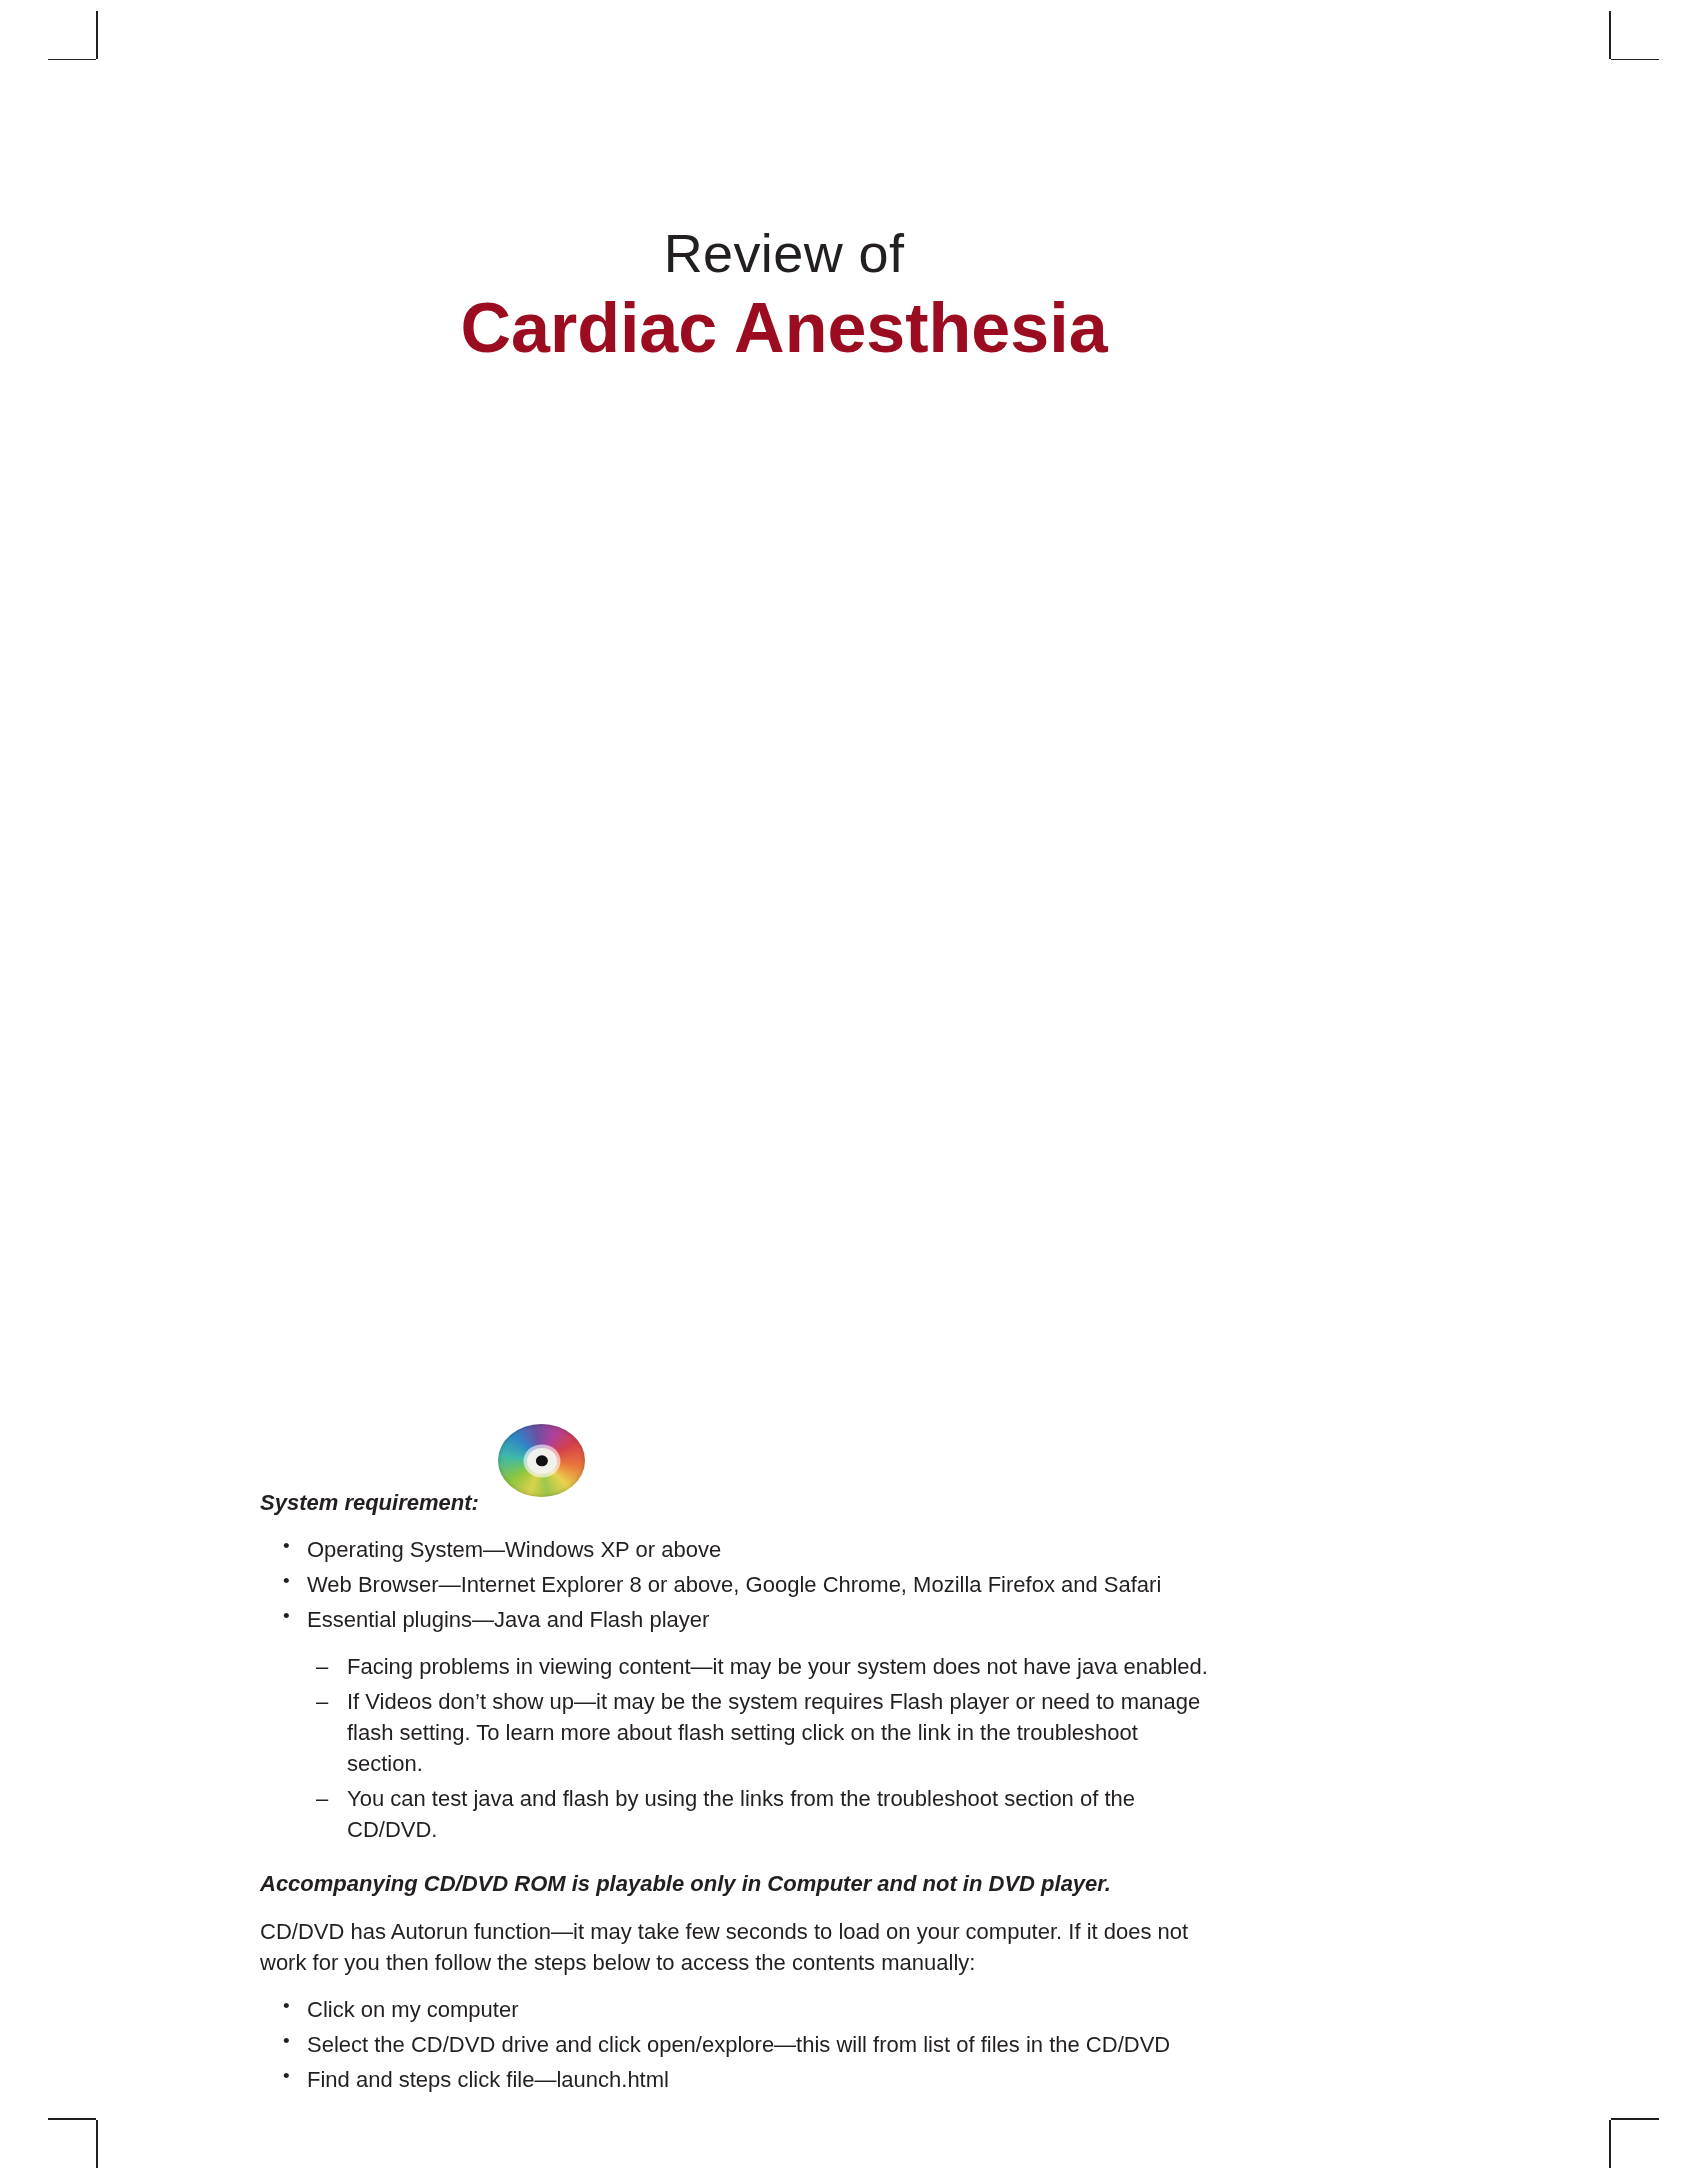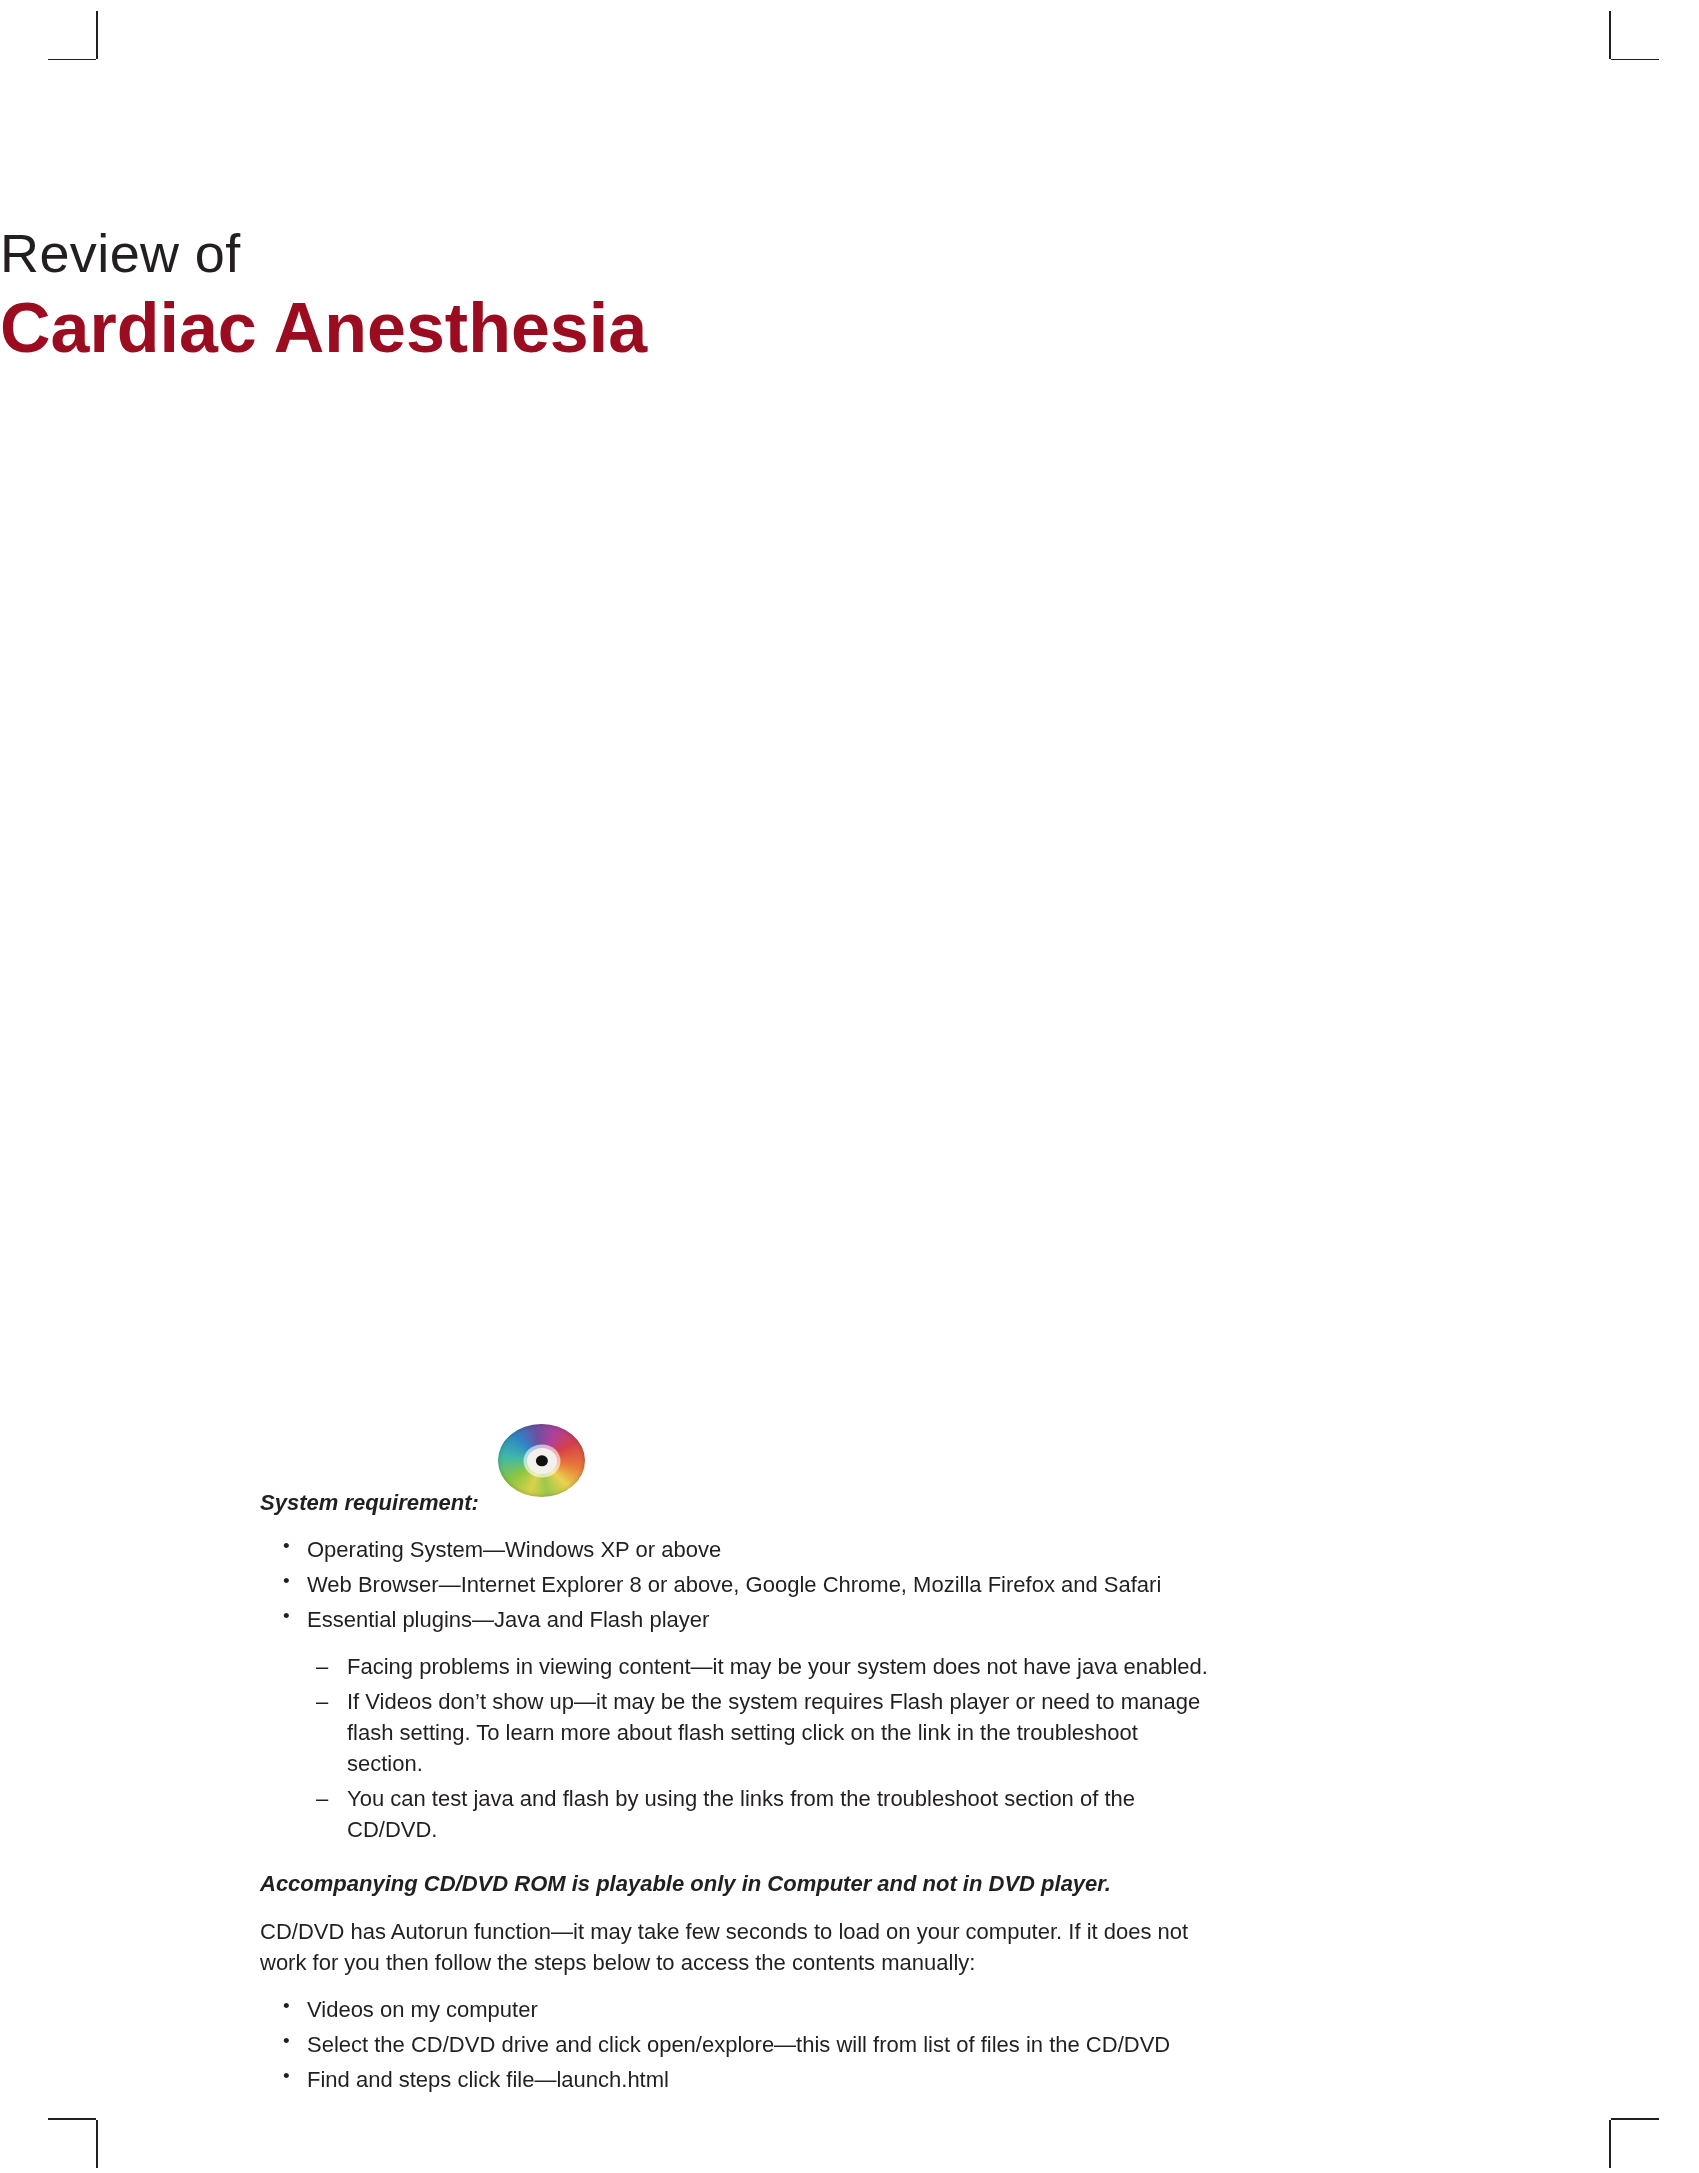--- a/index.html
+++ b/index.html
@@ -33,21 +33,21 @@
   .crop-tr { left: 1563px; top: 10.5px; width: 96px; height: 96px; }
   .crop-bl { left: 48px;  top: 2072px; width: 96px; height: 96px; }
   .crop-br { left: 1563px; top: 2072px; width: 96px; height: 96px; }
 
   
   .title-block {
     position: absolute;
     left: 0;
     top: 225px;
     width: 1568px;
-    text-align: left;
+    text-align: center;
   }
   .title-line1 {
     font-size: 54px;
     font-weight: 400;
     letter-spacing: 0.4px;
     color: #231f20;
     line-height: 1.05;
   }
   .title-line2 {
     font-size: 70px;
@@ -219,19 +219,19 @@
       <li>Facing problems in viewing content—it may be your system does not have java enabled.</li>
       <li>If Videos don’t show up—it may be the system requires Flash player or need to manage flash setting. To learn more about flash setting click on the link in the troubleshoot section.</li>
       <li>You can test java and flash by using the links from the troubleshoot section of the CD/DVD.</li>
     </ul>
   </div>
 
   <div class="para-block">
     <div class="para-head">Accompanying CD/DVD ROM is playable only in Computer and not in DVD player.</div>
     <p class="para-text">CD/DVD has Autorun function—it may take few seconds to load on your computer. If it does not work for you then follow the steps below to access the contents manually:</p>
     <ul class="bul">
-      <li>Videos on my computer</li>
+      <li>Click on my computer</li>
       <li>Select the CD/DVD drive and click open/explore—this will from list of files in the CD/DVD</li>
       <li>Find and steps click file—launch.html</li>
     </ul>
   </div>
 </div>
 
 
 </body></html>

